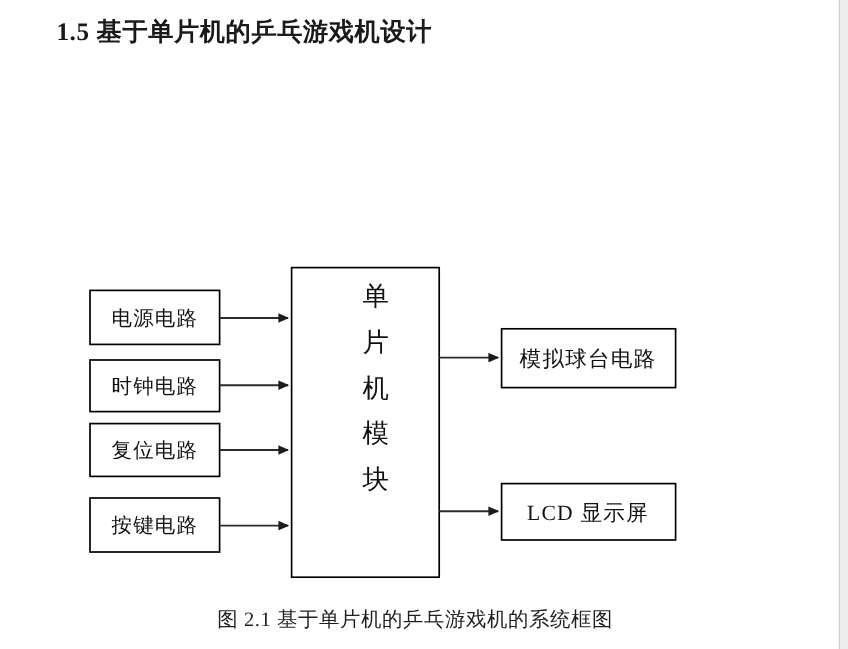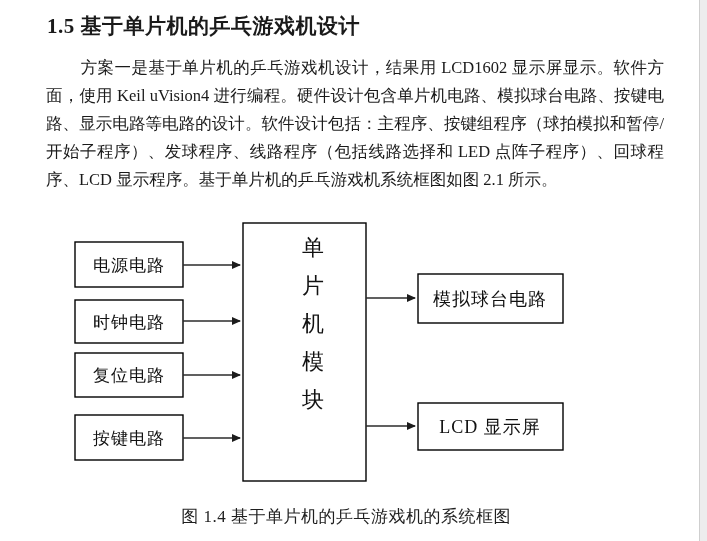--- a/index.html
+++ b/index.html
@@ -63,21 +63,20 @@
     color: #1f1f1f;
   }
 </style>
 </head>
 <body>
 
 <div class="page">
 
   <h2 class="heading">1.5 基于单片机的乒乓游戏机设计</h2>
 
-  <p class="body-text">方案一是基于单片机的乒乓游戏机设计，结果用 LCD1602 显示屏显示。软件方面，使用 Keil uVision4 进行编程。硬件设计包含单片机电路、模拟球台电路、按键电路、显示电路等电路的设计。软件设计包括：主程序、按键组程序（球拍模拟和暂停/开始子程序）、发球程序、线路程序（包括线路选择和 LED 点阵子程序）、回球程序、LCD 显示程序。基于单片机的乒乓游戏机系统框图如图 2.1 所示。</p>
 
   <svg class="diagram-svg" viewBox="0 0 707 541">
     <defs>
       <marker id="arrh" markerWidth="9" markerHeight="8" refX="8" refY="4" orient="auto" markerUnits="userSpaceOnUse">
         <path d="M0,0 L9,4 L0,8 Z" fill="#1c1c1c"></path>
       </marker>
     </defs>
 
     <g>
       <rect class="box" x="75" y="242" width="108" height="45"></rect>
@@ -116,17 +115,17 @@
     <g>
       <rect class="box" x="418" y="274" width="145" height="49"></rect>
       <text class="diag-label diag-label-out" x="490" y="299" text-anchor="middle" dominant-baseline="central">模拟球台电路</text>
     </g>
     <g>
       <rect class="box" x="418" y="403" width="145" height="47"></rect>
       <text class="diag-label diag-label-out" x="490" y="427" text-anchor="middle" dominant-baseline="central">LCD 显示屏</text>
     </g>
   </svg>
 
-  <div class="caption">图 1.4 基于单片机的乒乓游戏机的系统框图</div>
+  <div class="caption">图 2.1 基于单片机的乒乓游戏机的系统框图</div>
 
   <div class="page-edge"></div>
 
 </div>
 
 </body></html>

